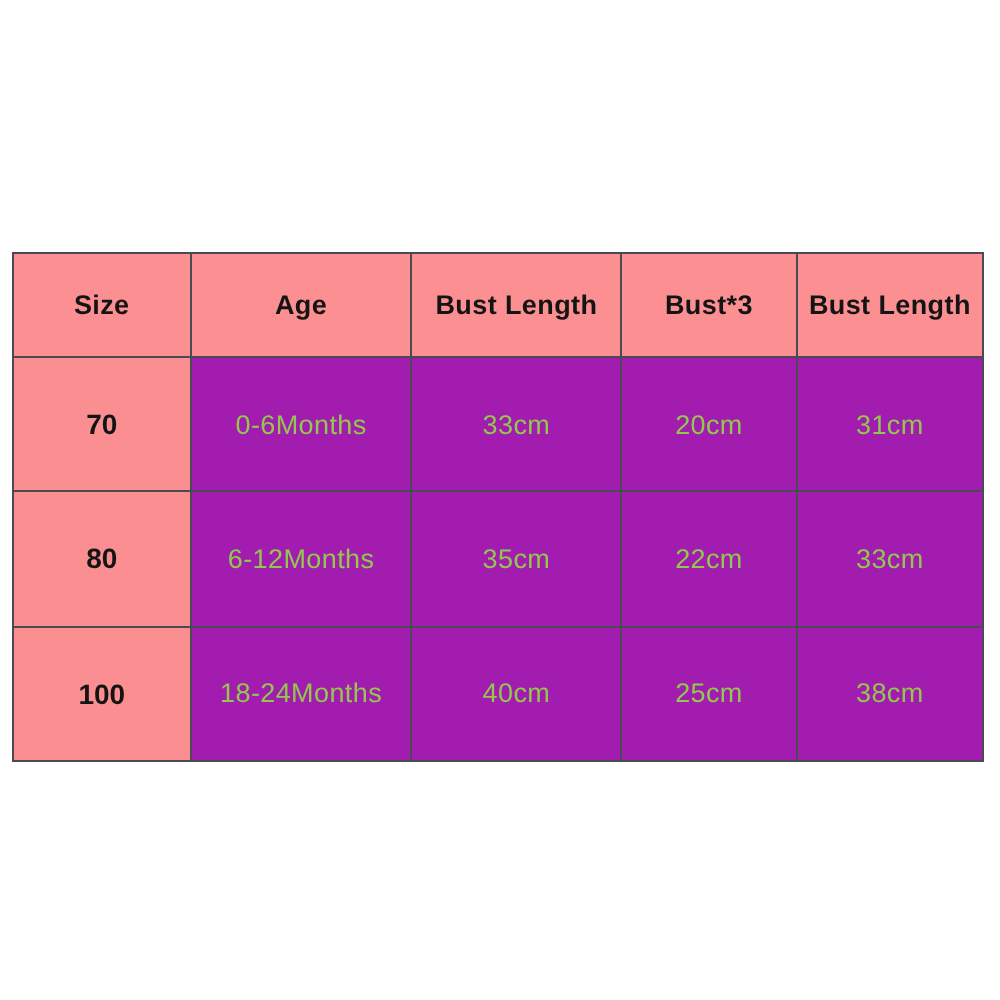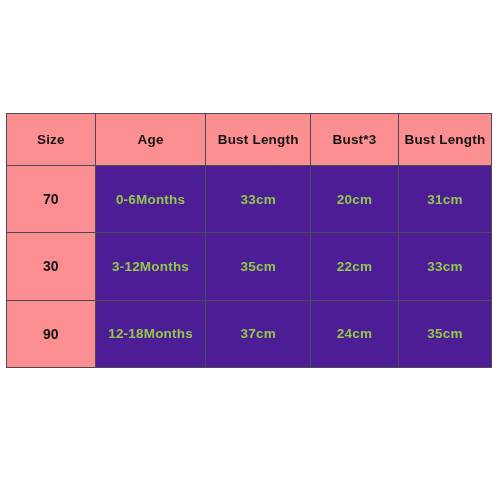--- a/index.html
+++ b/index.html
@@ -11,21 +11,21 @@
     height: 500px;
     background: #ffffff;
     font-family: "Liberation Sans", sans-serif;
     overflow: hidden;
     position: relative;
   }
 
   #size-chart-wrapper {
     position: absolute;
     left: 6px;
-    top: 113px;
+    top: 126px;
     width: 486px;
     height: 255px;
   }
 
   table.size-chart {
     width: 100%;
     height: 100%;
     border-collapse: collapse;
     table-layout: fixed;
     border: 1.5px solid #4a4a52;
@@ -59,24 +59,24 @@
   tbody tr { height: 50.5px; }
 
   td.size-cell {
     background: #fb8e90;
     color: #141414;
     font-size: 14px;
     font-weight: bold;
   }
 
   td.value-cell {
-    background: #4c1d95;
+    background: #a21caf;
     color: #92c94d;
     font-size: 13.5px;
-    font-weight: bold;
+    font-weight: normal;
     letter-spacing: 0.2px;
   }
 </style>
 </head>
 <body>
 
 <div id="size-chart-wrapper">
   <table class="size-chart">
     <colgroup>
       <col class="c-size">
@@ -96,28 +96,28 @@
     </thead>
     <tbody>
       <tr>
         <td class="size-cell">70</td>
         <td class="value-cell">0-6Months</td>
         <td class="value-cell">33cm</td>
         <td class="value-cell">20cm</td>
         <td class="value-cell">31cm</td>
       </tr>
       <tr>
-        <td class="size-cell">30</td>
-        <td class="value-cell">3-12Months</td>
+        <td class="size-cell">80</td>
+        <td class="value-cell">6-12Months</td>
         <td class="value-cell">35cm</td>
         <td class="value-cell">22cm</td>
         <td class="value-cell">33cm</td>
       </tr>
       <tr>
-        <td class="size-cell">90</td>
-        <td class="value-cell">12-18Months</td>
-        <td class="value-cell">37cm</td>
-        <td class="value-cell">24cm</td>
-        <td class="value-cell">35cm</td>
+        <td class="size-cell">100</td>
+        <td class="value-cell">18-24Months</td>
+        <td class="value-cell">40cm</td>
+        <td class="value-cell">25cm</td>
+        <td class="value-cell">38cm</td>
       </tr>
     </tbody>
   </table>
 </div>
 
 </body></html>

